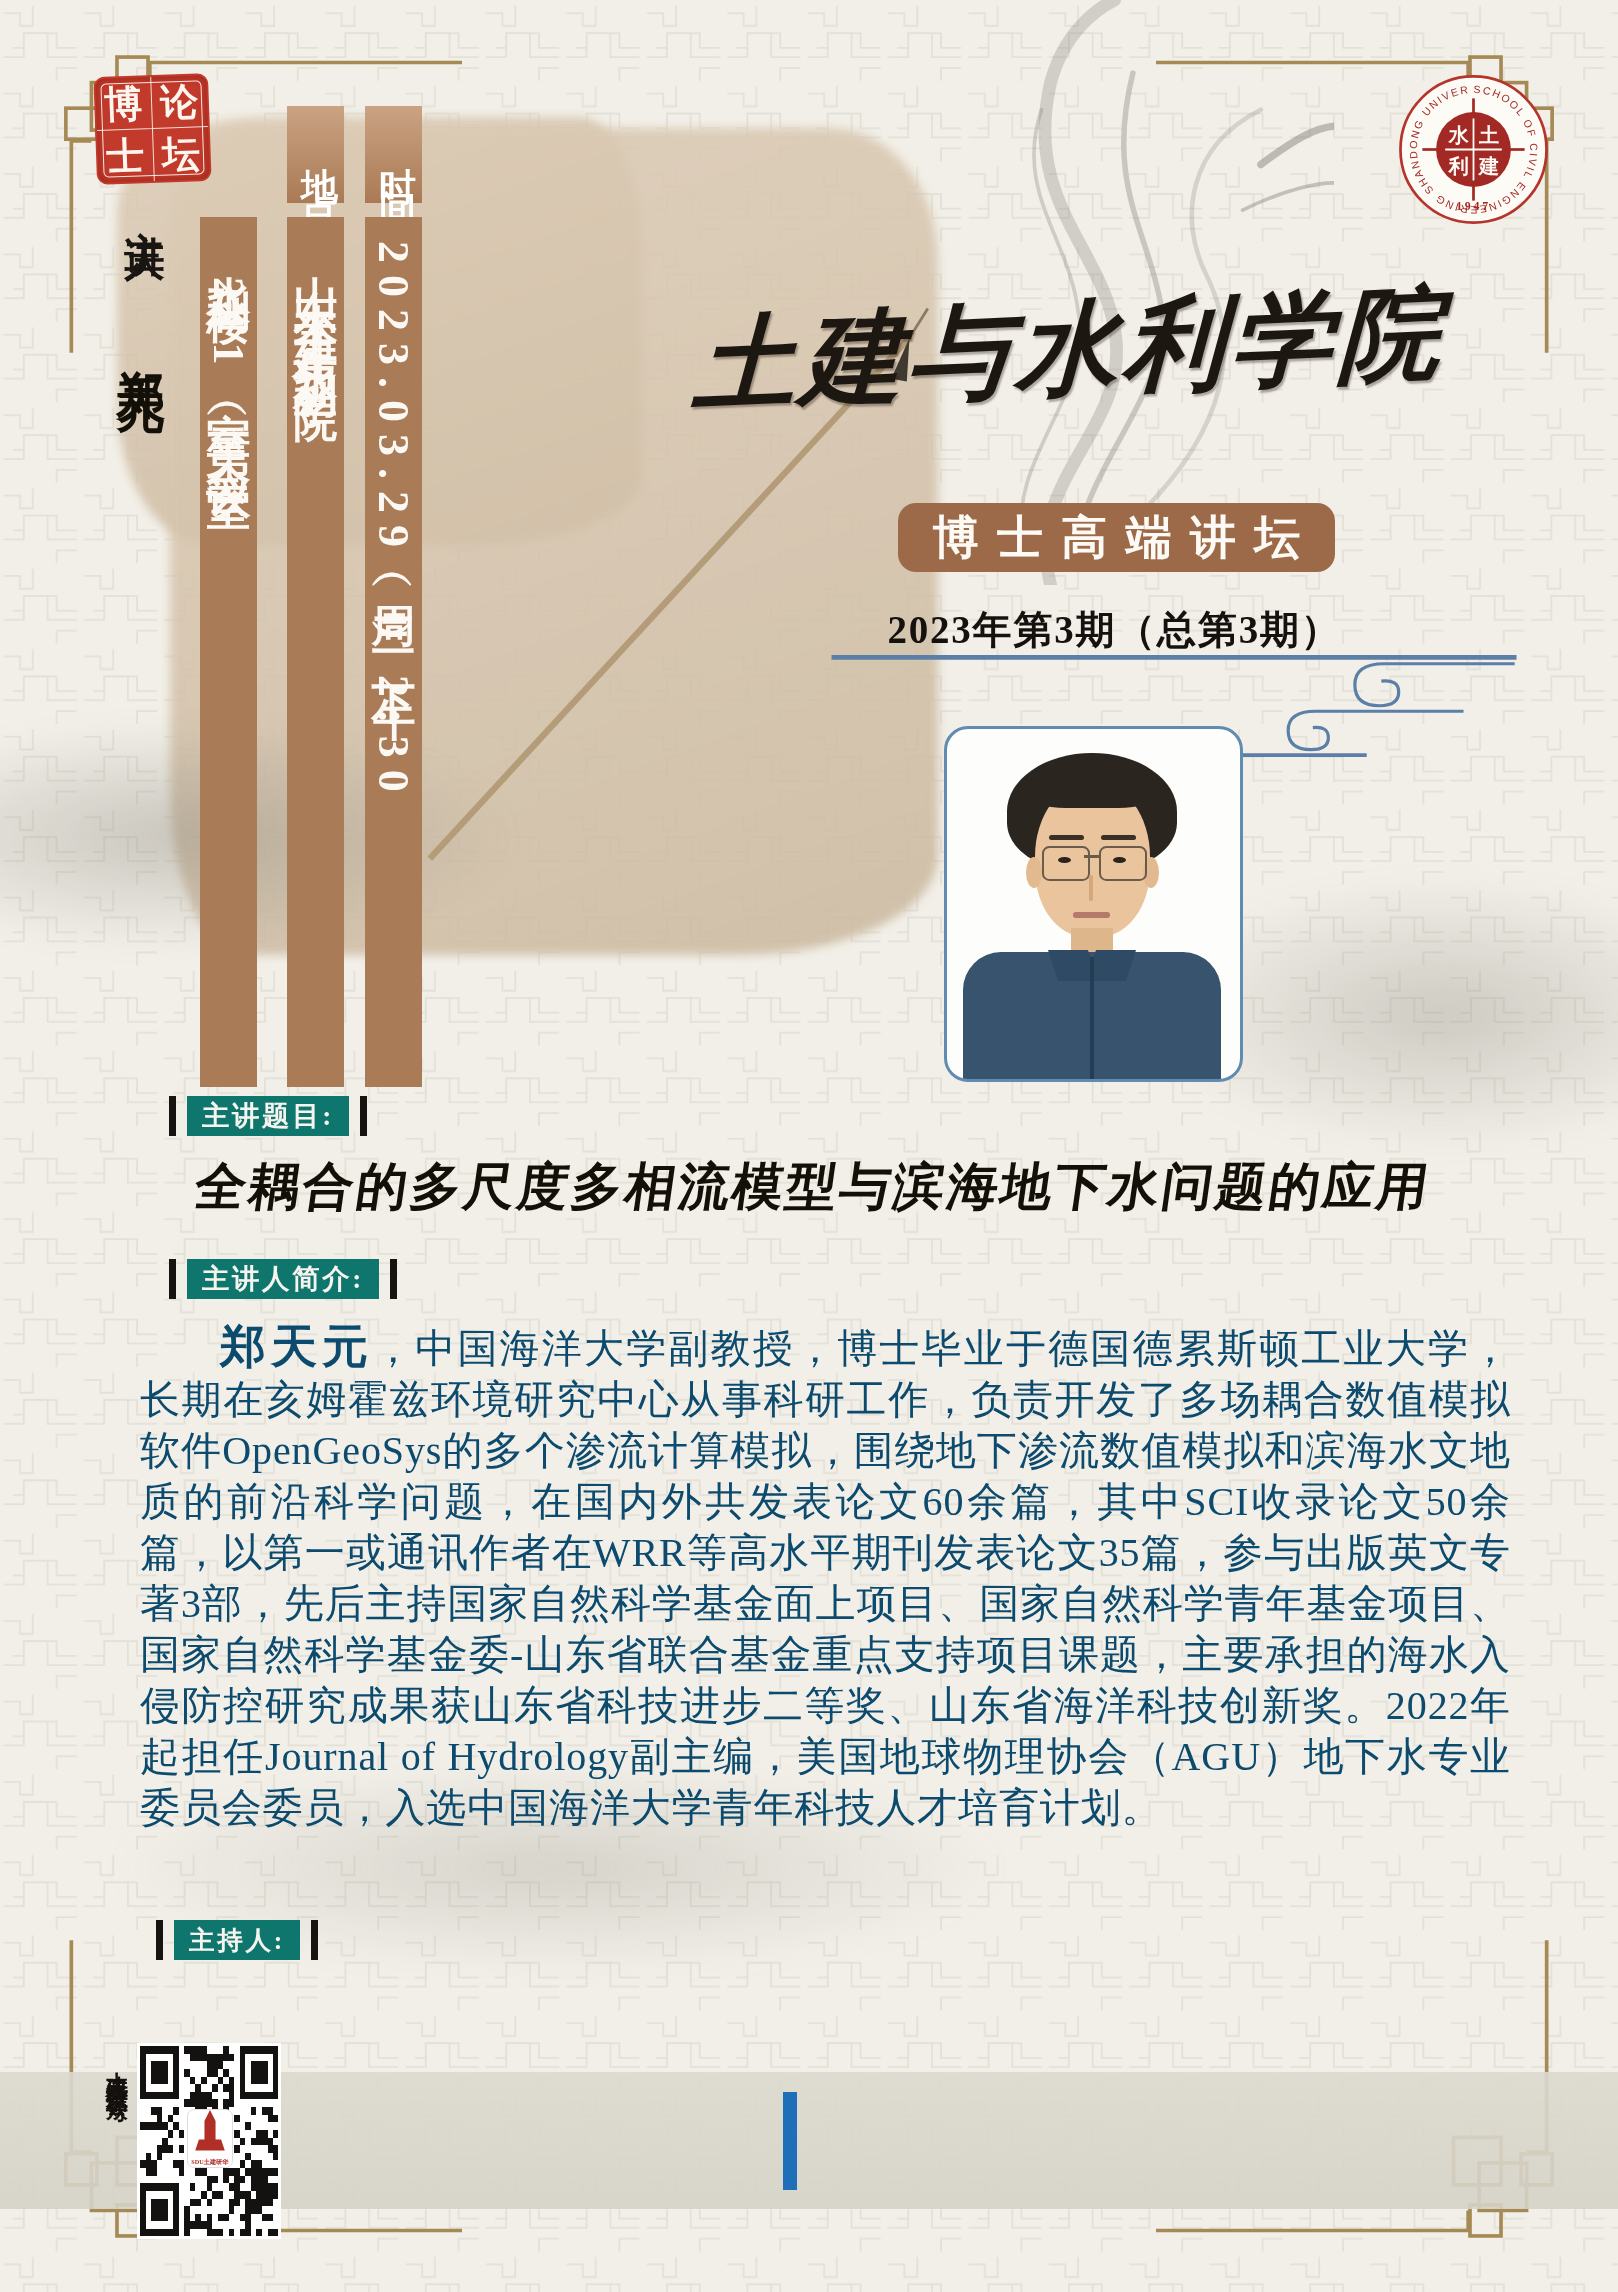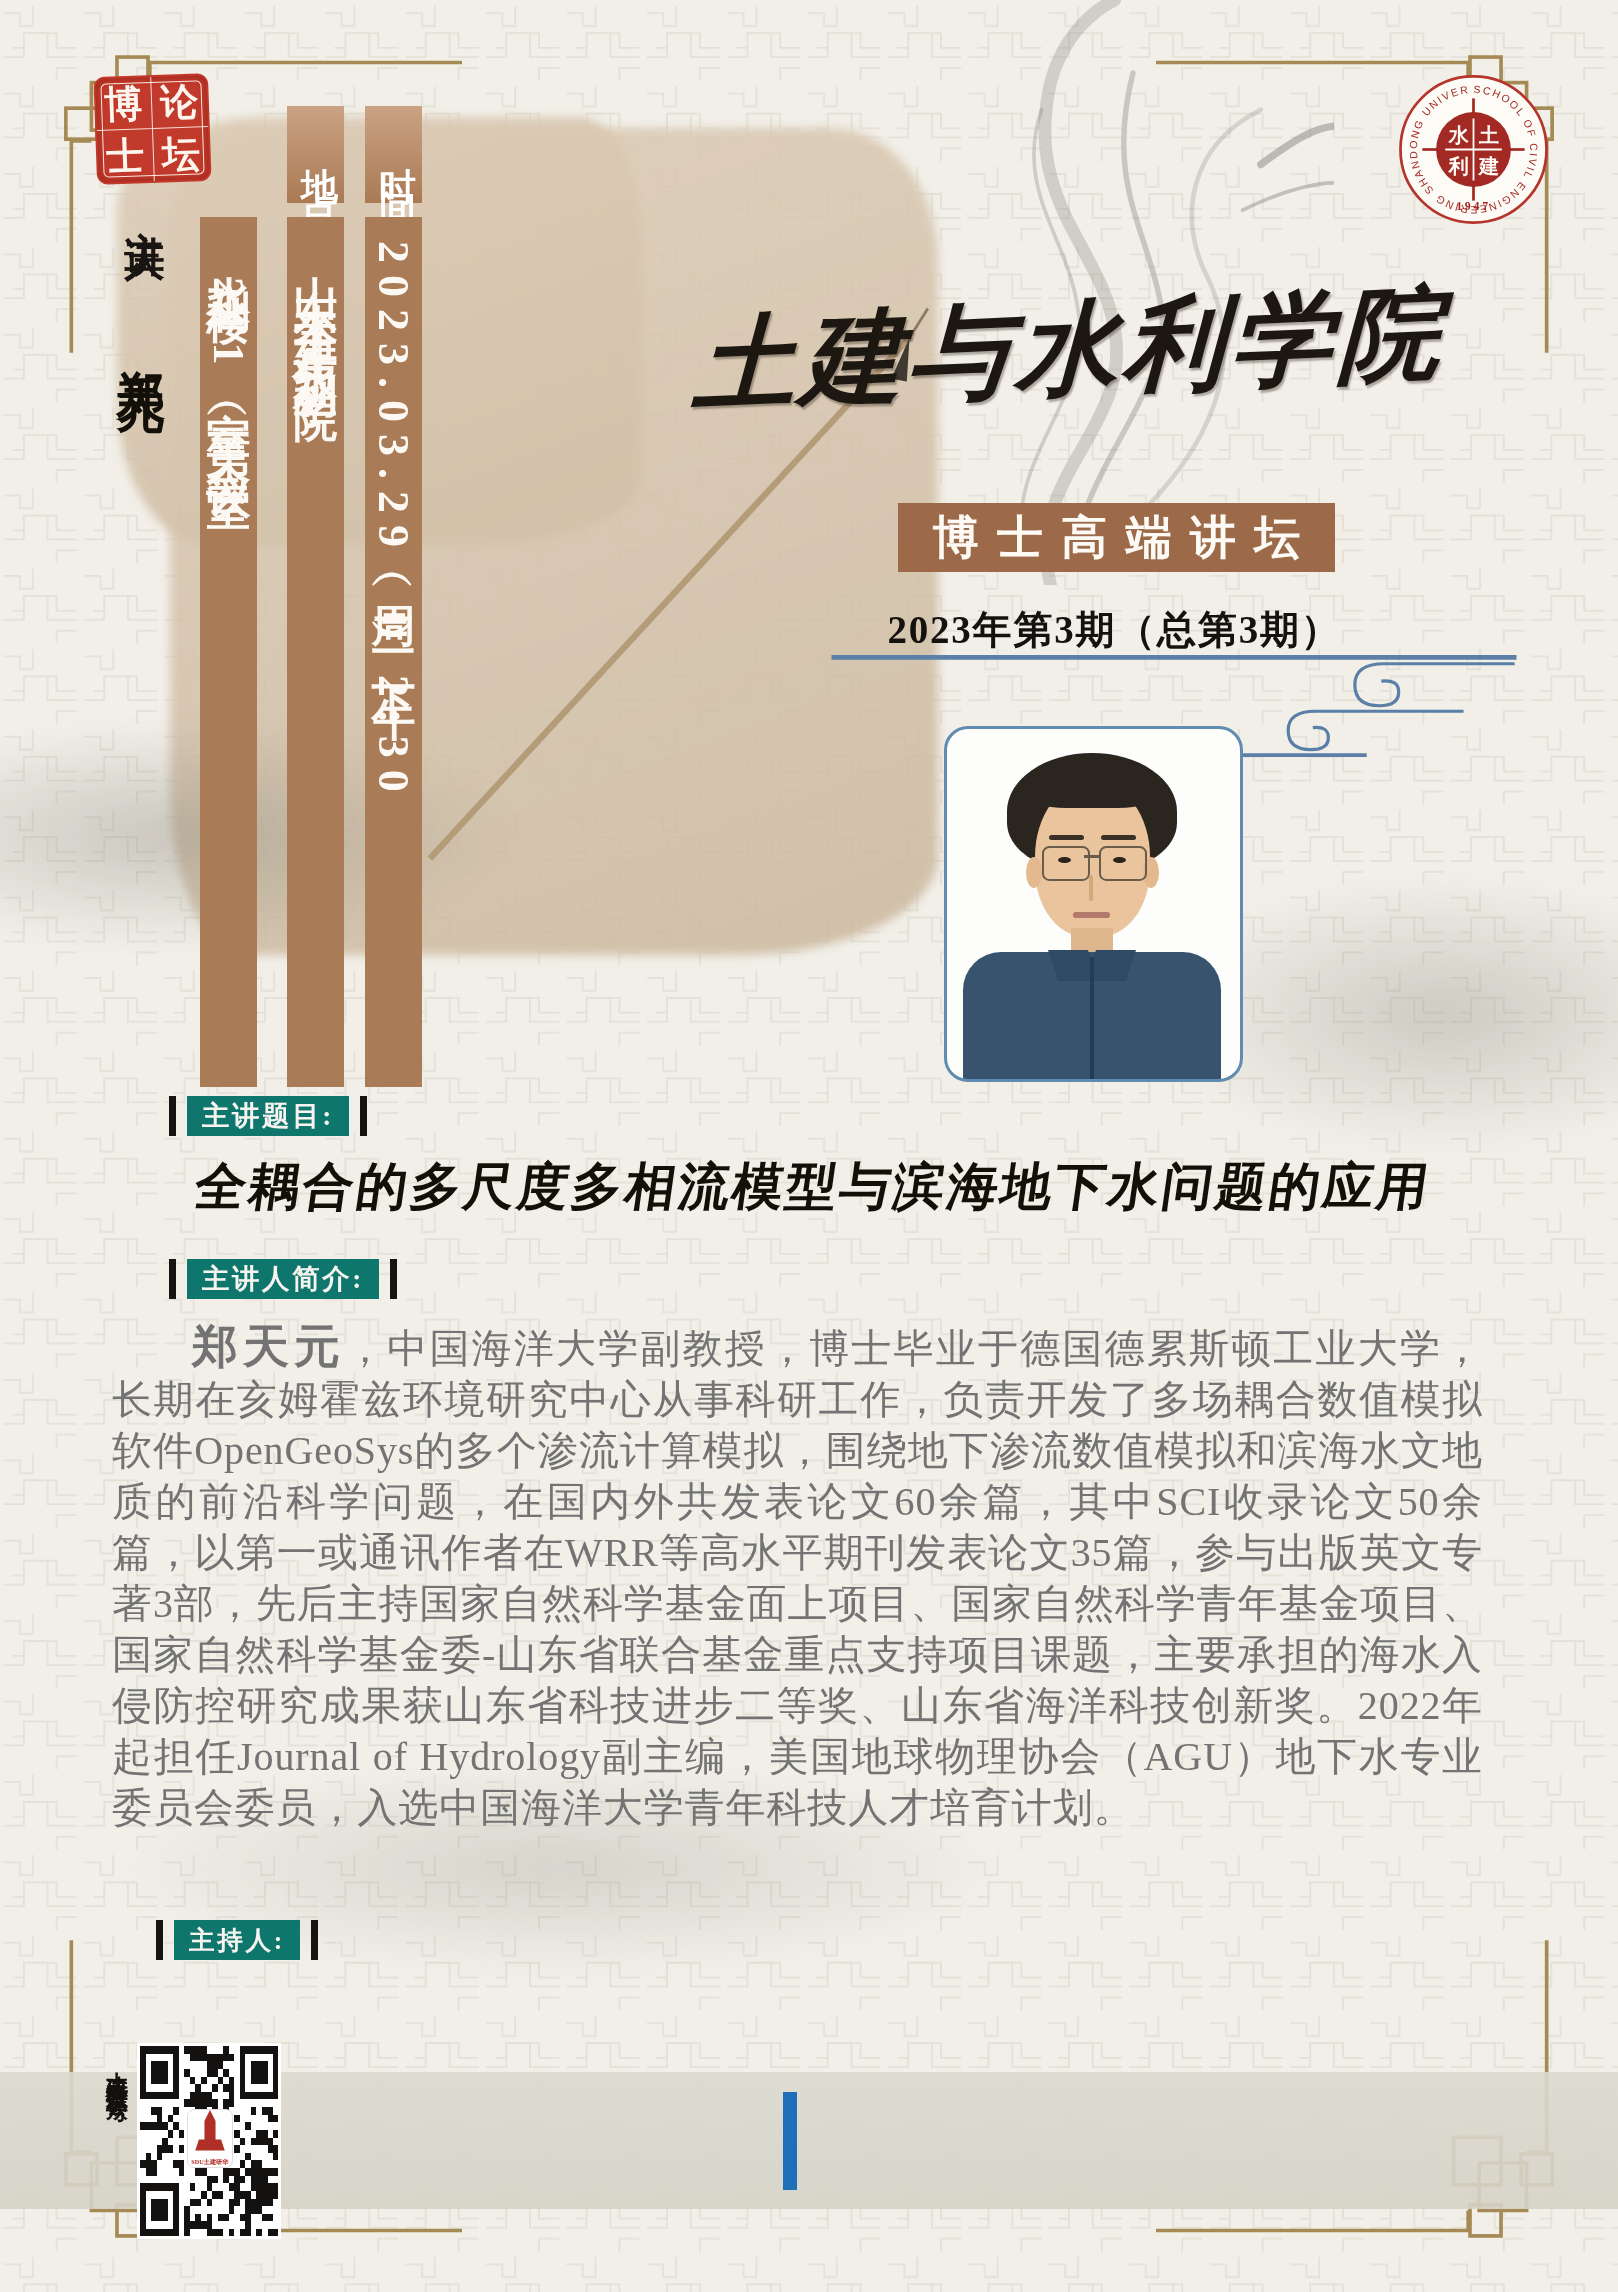--- a/index.html
+++ b/index.html
@@ -38,21 +38,21 @@
            text-orientation:mixed;font-size:44px;font-weight:bold;letter-spacing:12px;
            padding-top:24px;box-sizing:border-box;text-align:start;line-height:57px;}
   .gap2{margin-block-start:0;margin-inline-start:44px;}
   
   .calli{left:693px;top:281px;width:786px;font-size:102px;font-weight:bold;font-style:italic;
          letter-spacing:5.5px;color:#1c1711;transform:rotate(-2.5deg) skewX(-4deg);
          text-shadow:1.8px 2.7px 1.8px rgba(40,30,20,.35);white-space:nowrap;}
   
   .badge{left:898px;top:503px;width:437px;height:69px;background:#9c6a49;color:#fdfaf5;
          display:flex;align-items:center;justify-content:center;font-size:46px;font-weight:bold;
-         letter-spacing:18.3px;text-indent:18.3px;}
+         letter-spacing:18.3px;text-indent:18.3px;border-radius:18px;}
   .issue{left:772px;top:603px;width:685px;text-align:center;font-size:39px;font-weight:bold;
          letter-spacing:1.8px;color:#14110e;}
   
   .photo{left:944px;top:726px;width:299px;height:356px;border:3.7px solid #5f8cb0;border-radius:24px;
          background:#fdfdfc;box-sizing:border-box;overflow:hidden;}
   .hair{position:absolute;left:60px;top:24px;width:170px;height:117px;background:#2b2520;
         border-radius:52% 52% 42% 42%;}
   .face{position:absolute;left:88px;top:53px;width:115px;height:155px;background:#e9c49d;
         border-radius:48% 48% 44% 44%;}
   .fringe{position:absolute;left:80px;top:37px;width:130px;height:42px;background:#2b2520;border-radius:50% 50% 30% 30%;}
@@ -70,22 +70,22 @@
   .collarR{left:144px;transform:skewX(-18deg);}
   .placket{position:absolute;left:143px;top:228px;width:3.7px;height:122px;background:#243d55;}
   
   .label-row{display:flex;align-items:stretch;gap:11px;height:40px;}
   .tick{width:7.3px;background:#161310;}
   .black-box{background:#0f766e;color:#f7f4ef;font-size:27.4px;font-weight:bold;
              display:flex;align-items:center;padding:0 14.6px;letter-spacing:2.7px;}
   .topic-title{left:73px;top:1153px;width:1480px;text-align:center;font-size:51px;font-weight:bold;
                letter-spacing:2.7px;color:#131008;transform:skewX(-8deg);white-space:nowrap;}
   
-  .bio{left:112px;top:1321px;width:1371px;font-size:40px;line-height:51px;letter-spacing:0.9px;
-       text-align:justify;color:#737373;text-indent:2em;}
+  .bio{left:140px;top:1321px;width:1371px;font-size:40px;line-height:51px;letter-spacing:0.9px;
+       text-align:justify;color:#0c4a6e;text-indent:2em;}
   .bio b{font-size:46px;letter-spacing:3.7px;}
   .host-line{left:217px;top:1966px;width:1188px;font-size:38px;font-weight:bold;letter-spacing:1.8px;color:#17130e;}
   
   .band{left:0;top:2072px;width:1618px;height:137px;background:linear-gradient(#dcd9cf,#d5d2c6);opacity:.9;}
   .qr-caption{left:102px;top:2054px;font-size:22px;font-weight:bold;letter-spacing:3.7px;color:#14110e;}
   .qr-box{left:137px;top:2043px;width:144px;height:196px;background:#fff;padding:2.7px;box-sizing:border-box;}
   .qr-box svg{width:100%;height:100%;}
   .qr-logo{position:absolute;left:50px;top:66px;width:44px;height:57px;background:#fff;border-radius:7.3px;
            border:0.9px solid #ddd;display:flex;flex-direction:column;align-items:center;justify-content:center;gap:2.7px;}
   .qr-logo .t{font-size:7.3px;color:#b03028;font-weight:bold;white-space:nowrap;transform:scale(.85);}

